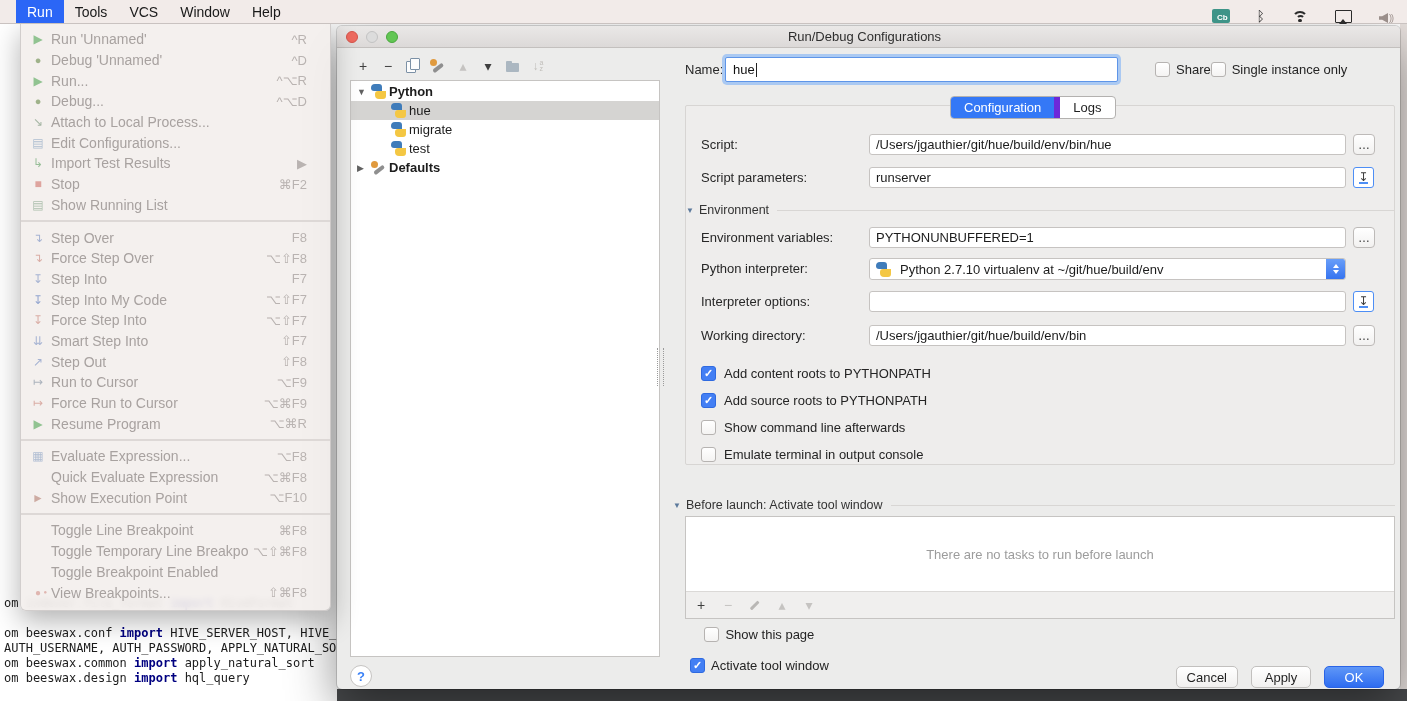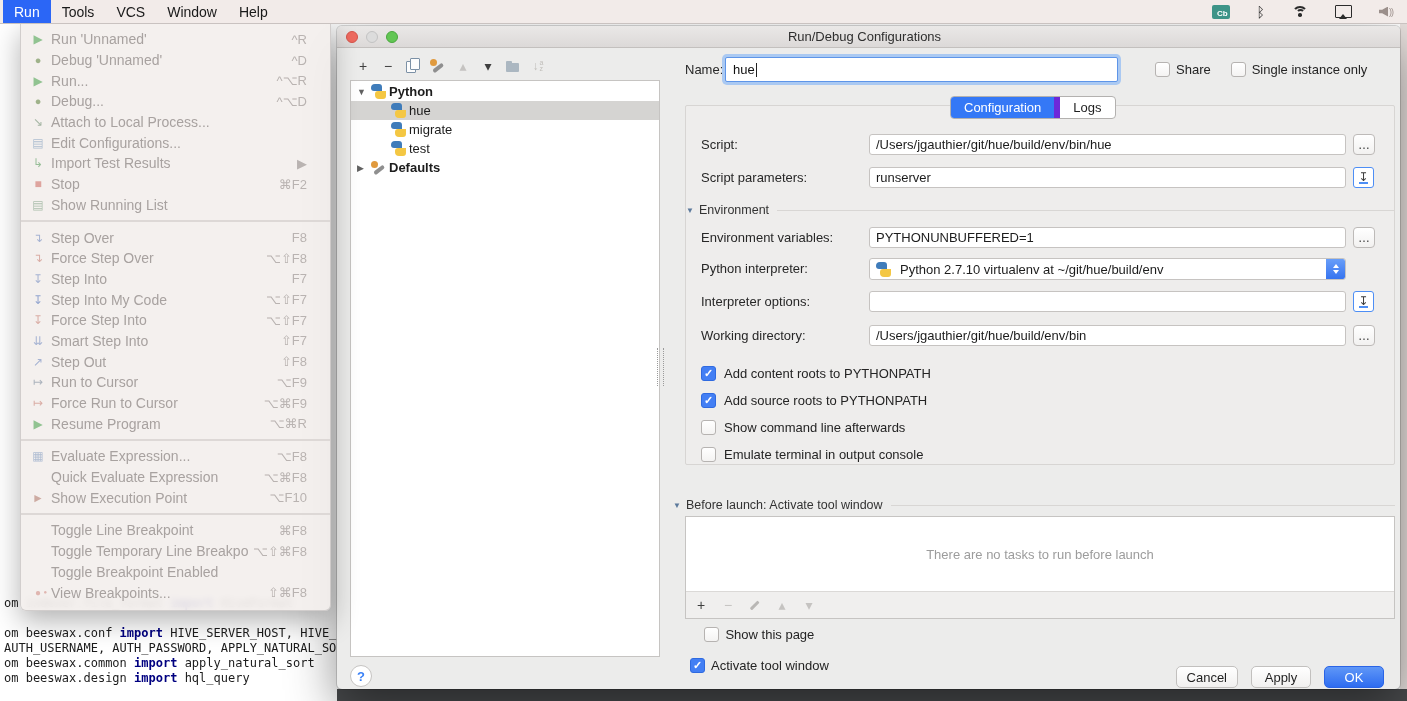--- a/index.html
+++ b/index.html
@@ -2,24 +2,24 @@
 <html><head>
 <meta charset="utf-8">
 <style>
   html,body{margin:0;padding:0;background:#222;}
   .screen{position:relative;width:1407px;height:701px;overflow:hidden;background:#ffffff;
     font-family:"Liberation Sans",sans-serif;-webkit-font-smoothing:antialiased;}
 
   
   .menubar{position:absolute;left:0;top:0;width:1407px;height:23px;background:#f2ebe9;
     border-bottom:1px solid #c9c2c0;display:flex;align-items:center;z-index:40;}
-  .menus{display:flex;height:23px;margin-left:3px;}
+  .menus{display:flex;height:23px;margin-left:16px;}
   .mb-item{display:flex;align-items:center;padding:0 11px;font-size:14px;color:#191919;height:23px;}
   .mb-item.active{background:#2b66f6;color:#fff;}
-  .status-icons{margin-left:auto;display:flex;align-items:center;gap:27px;margin-right:14px;height:23px;}
+  .status-icons{margin-left:auto;display:flex;align-items:flex-end;gap:27px;margin-right:14px;height:23px;}
   .cb-badge{width:18px;height:14px;background:#3e9488;color:#fff;font-size:8px;font-weight:bold;
     border-radius:2px;display:flex;align-items:flex-end;justify-content:flex-end;padding:1px 2px;box-sizing:border-box;}
   .bt-icon{font-size:14px;color:#2b2b2b;line-height:14px;}
   .wifi-icon{position:relative;width:16px;height:12px;}
   .wifi-icon i{position:absolute;border:2px solid transparent;border-top-color:#2b2b2b;border-radius:50%;}
   .wifi-icon .w1{left:0;top:0;width:12px;height:12px;}
   .wifi-icon .w2{left:3.5px;top:3.5px;width:5px;height:5px;}
   .wifi-icon .w3{left:6.2px;top:7.5px;width:3.5px;height:3.5px;background:#2b2b2b;border:none;border-radius:50%;}
   .airplay-icon{position:relative;width:15px;height:11px;border:1.5px solid #2b2b2b;border-radius:1px;}
   .airplay-icon::after{content:"";position:absolute;left:2.5px;bottom:-2px;width:0;height:0;
@@ -118,21 +118,21 @@
   .splitter{position:absolute;left:320px;top:322px;width:5px;height:38px;
     border-left:1px dotted #9a9a9a;border-right:1px dotted #9a9a9a;}
 
   
   .rightpanel{position:absolute;left:348px;top:0;width:715px;height:663px;}
   .name-label{position:absolute;left:0;top:36px;font-size:13px;color:#272727;}
   .name-field{position:absolute;left:40px;top:31px;width:393px;height:25px;box-sizing:border-box;
     background:#fff;border:1px solid #5e95e8;border-radius:2px;box-shadow:0 0 0 3px #aac9f2;
     display:flex;align-items:center;padding:0 7px;font-size:13px;color:#111;}
   .caret{display:inline-block;width:1px;height:14px;background:#222;margin-left:1px;}
-  .name-opts{position:absolute;left:470px;top:31px;height:25px;display:flex;align-items:center;gap:20px;}
+  .name-opts{position:absolute;left:470px;top:31px;height:25px;display:flex;align-items:center;}
   .opt{display:flex;align-items:center;gap:6px;font-size:13px;color:#242424;white-space:nowrap;}
   .cbx{width:15px;height:15px;box-sizing:border-box;border:1px solid #b6b3b1;border-radius:3px;
     background:linear-gradient(#ffffff,#f4f3f2);position:relative;flex:0 0 15px;}
   .cbx.on{background:#437ff4;border-color:#2f6ae0;}
   .cbx.on::before{content:"✓";position:absolute;left:2px;top:0px;color:#fff;font-size:11px;font-weight:bold;}
 
   .tabs{position:absolute;left:265px;top:70px;height:21px;display:flex;background:#fff;
     border:1px solid #b3b1af;border-radius:4px;overflow:hidden;z-index:3;}
   .tab{display:flex;align-items:center;padding:0 13px;font-size:13px;color:#1f1f1f;}
   .tab + .tab{border-left:6px solid #6d28d9;}

